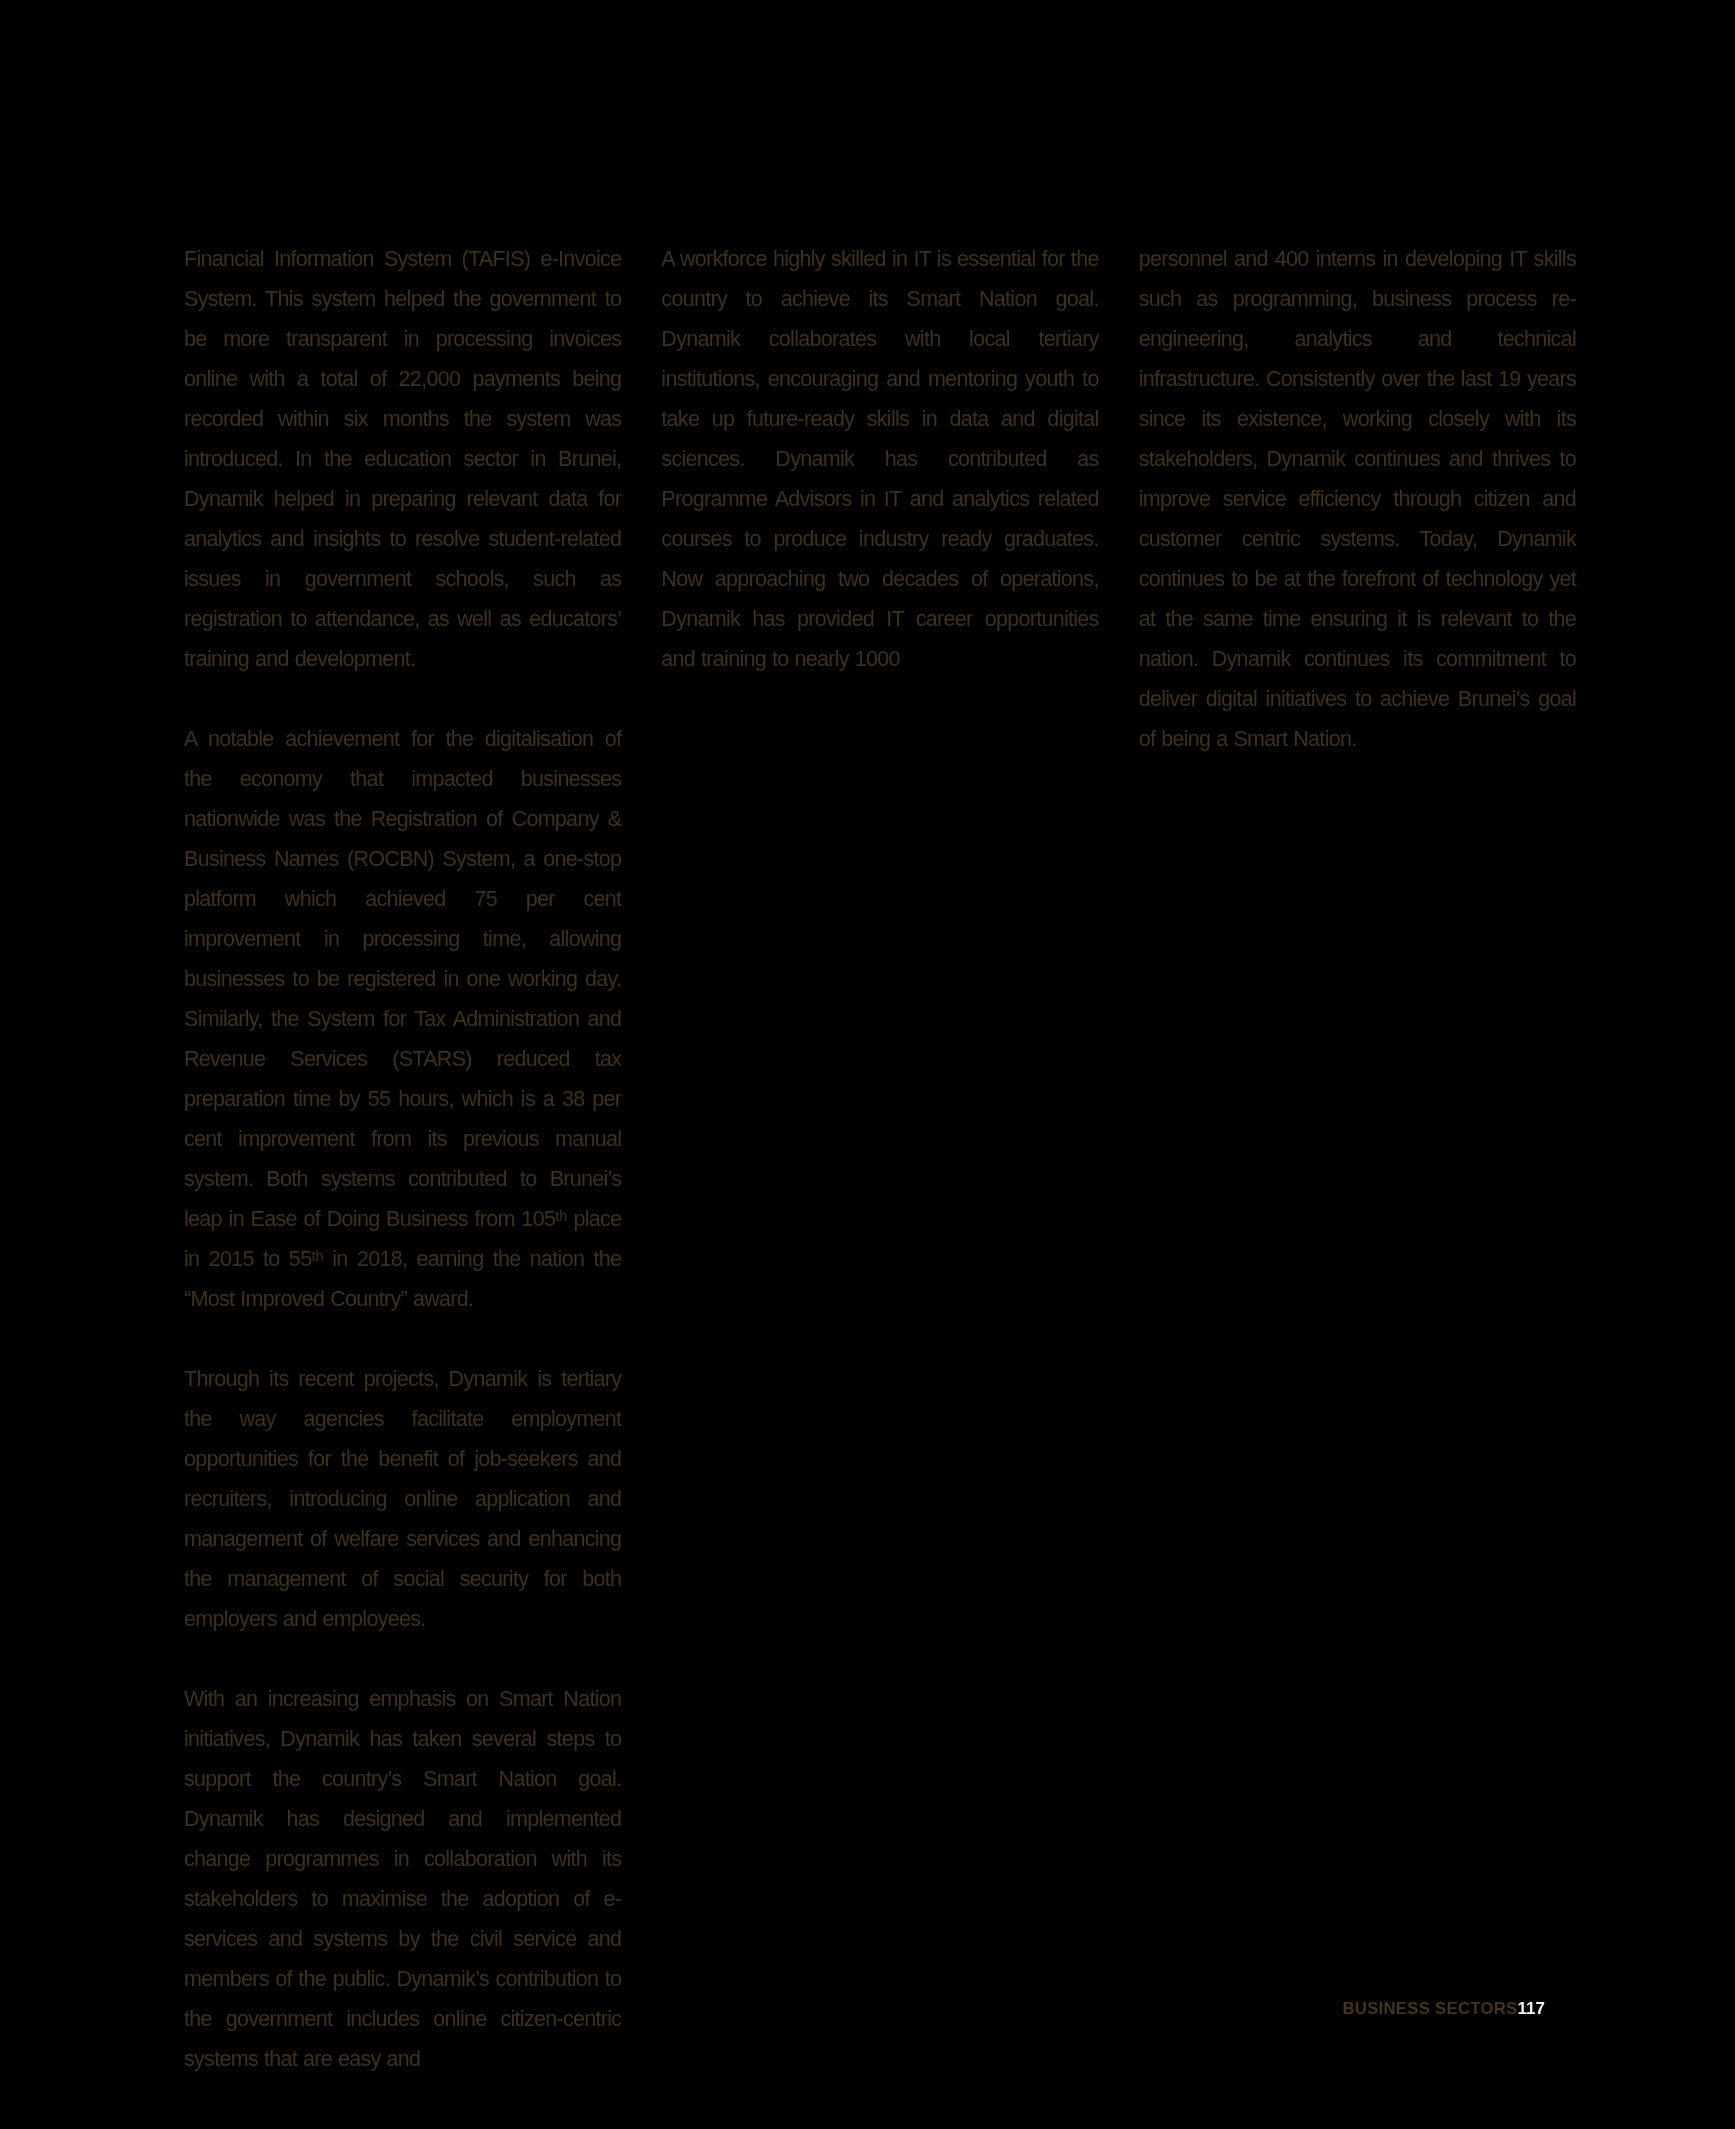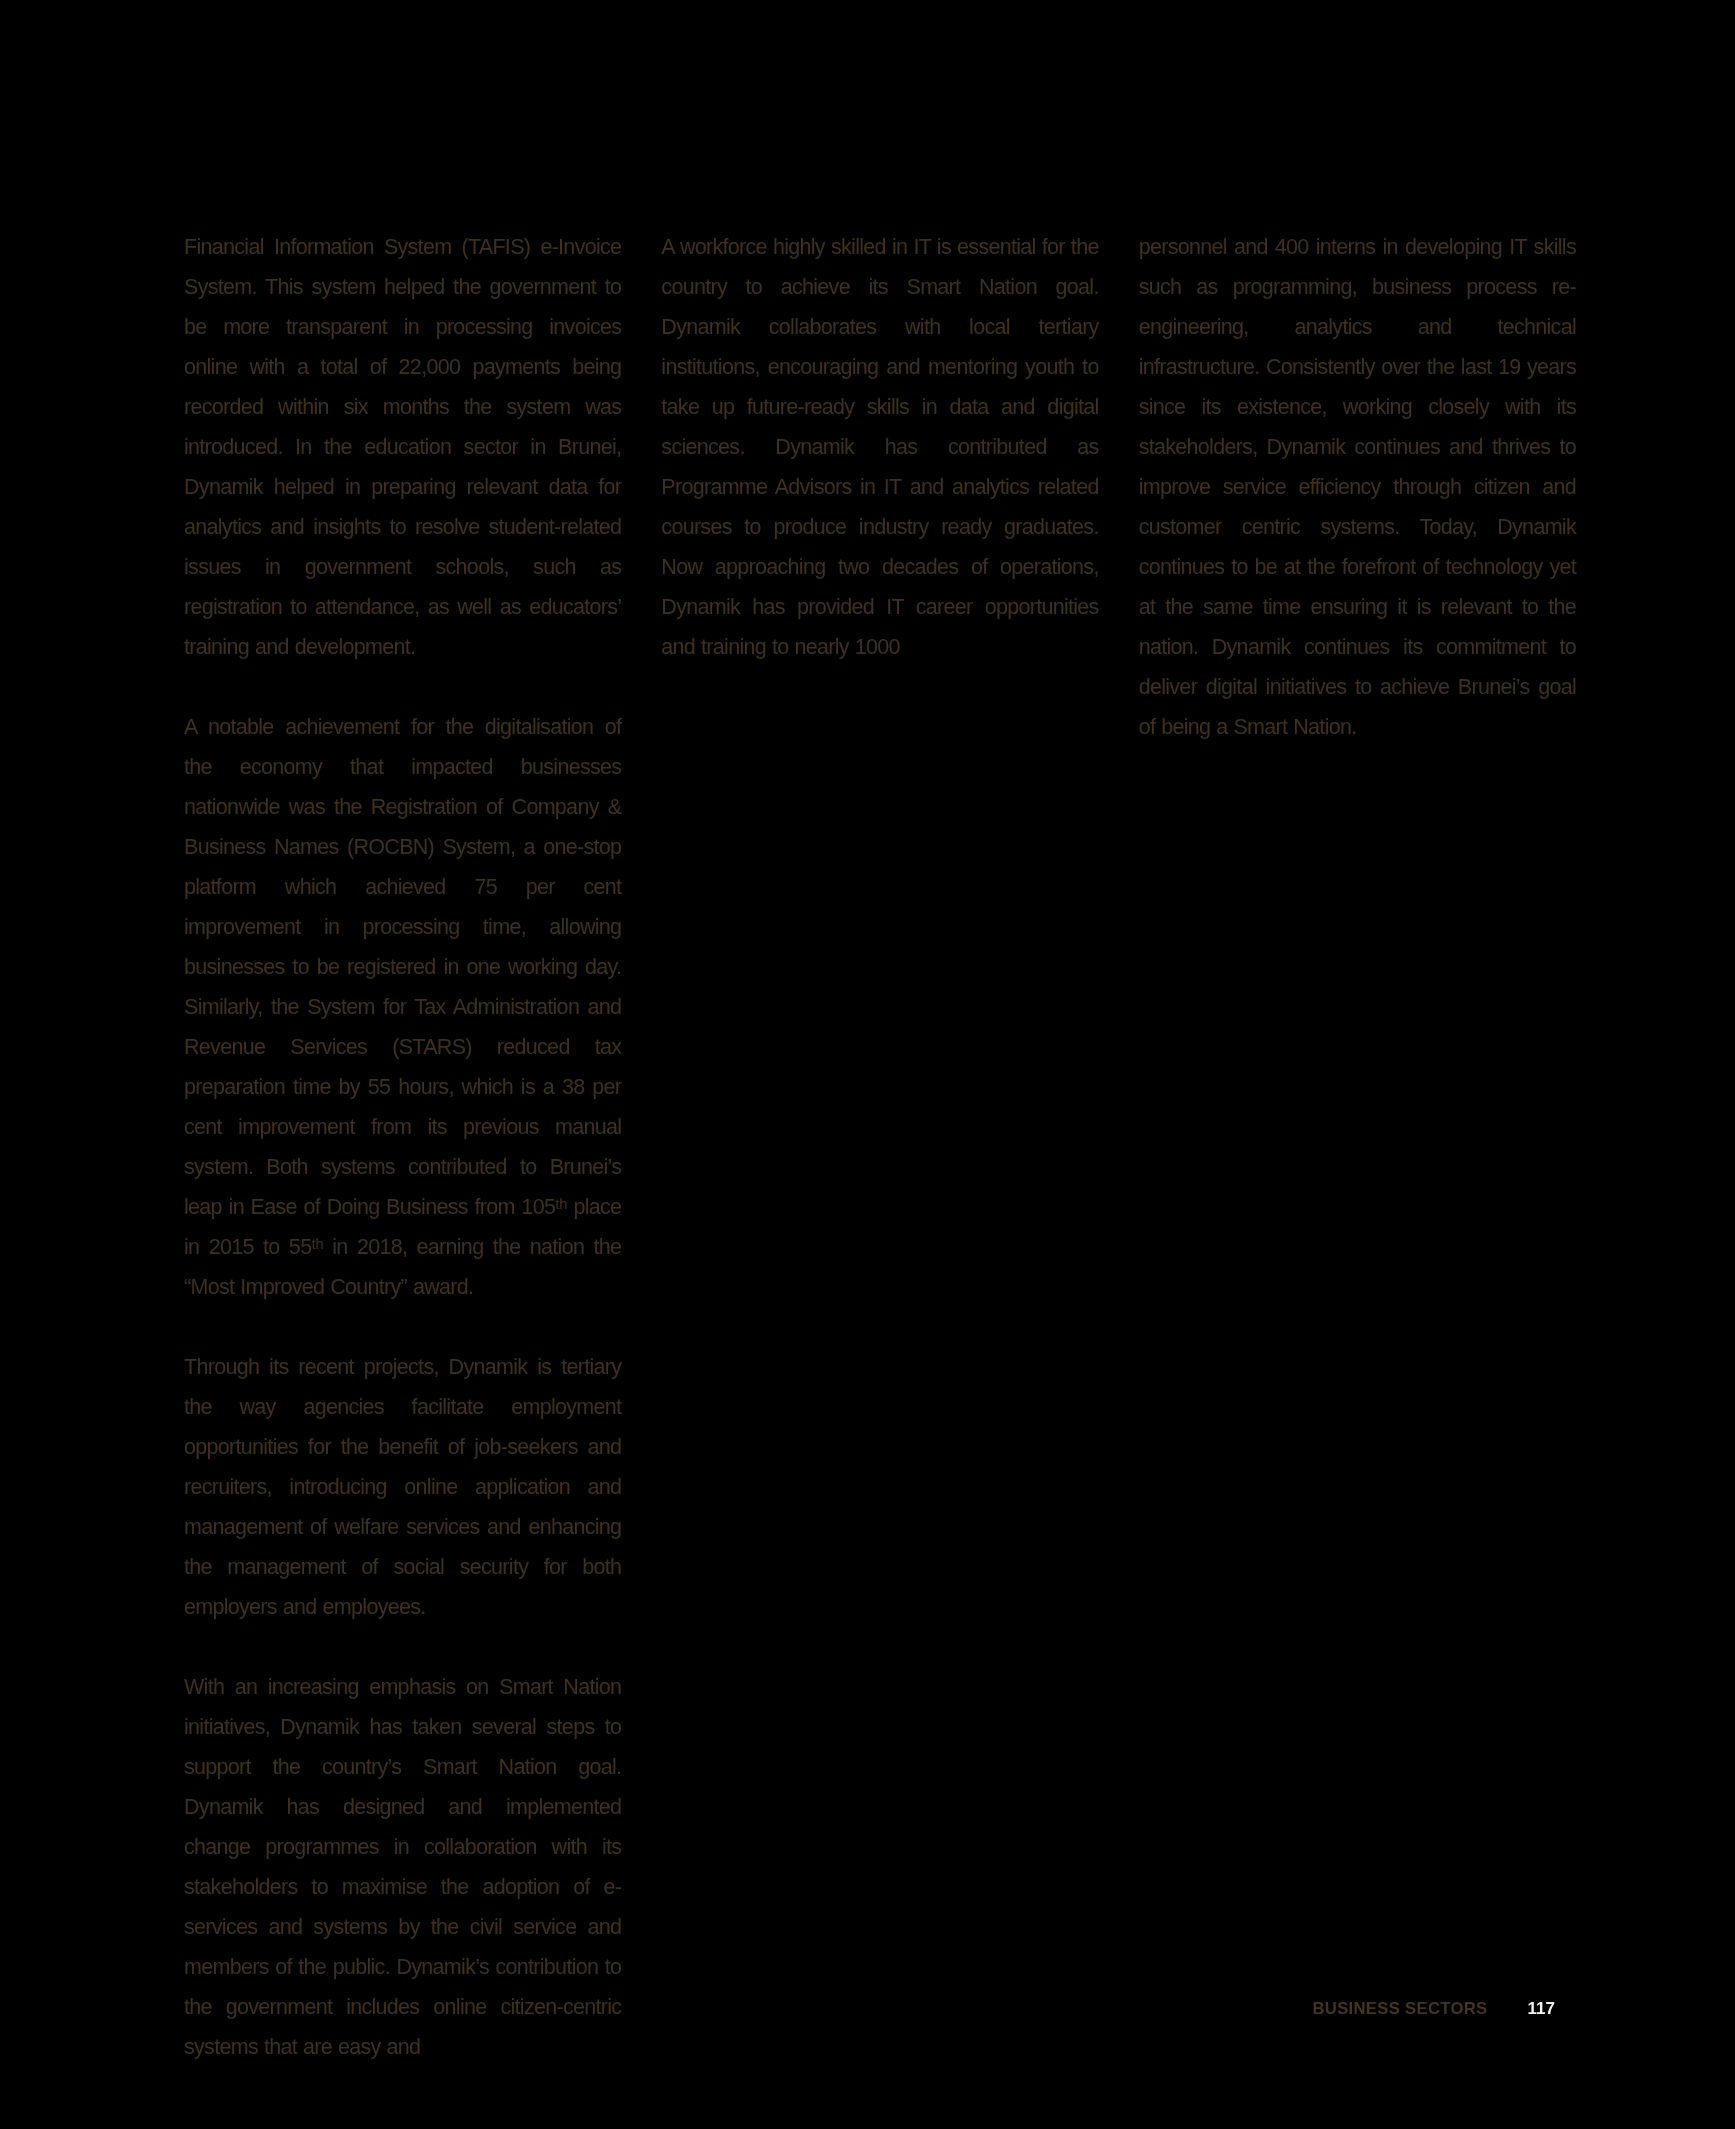--- a/index.html
+++ b/index.html
@@ -8,35 +8,35 @@
     width:1735px;height:2129px;
     background:var(--background,#000000);
     overflow:hidden;
     font-family:"Liberation Sans", sans-serif;
   }
   .text-columns{
     position:absolute;
     left:184px;top:227px;width:1392px;
     display:flex;gap:40px;
   }
-  .col{flex:1;min-width:0;}
+  .col{flex:1;min-width:0;margin-top:12px;}
   .col p{
     margin:0 0 40px 0;
     font-size:21.5px;
     line-height:40px;
     letter-spacing:-0.7px;
     word-spacing:0.7px;
     color:var(--body-text,#3e301d);
     text-align:justify;
   }
   .col p:last-child{margin-bottom:0;}
   .footer{
     position:absolute;
-    top:1999px;right:180px;
-    display:flex;align-items:center;gap:40px;
+    top:1999px;right:190px;
+    display:flex;align-items:center;
     white-space:nowrap;
   }
   .footer-label{
     font-size:16.7px;font-weight:bold;letter-spacing:0.3px;
     color:var(--footer-label,#43341f);
   }
   .footer-page{
     font-size:17px;font-weight:bold;
     color:var(--page-number,#f5f4f2);
   }

